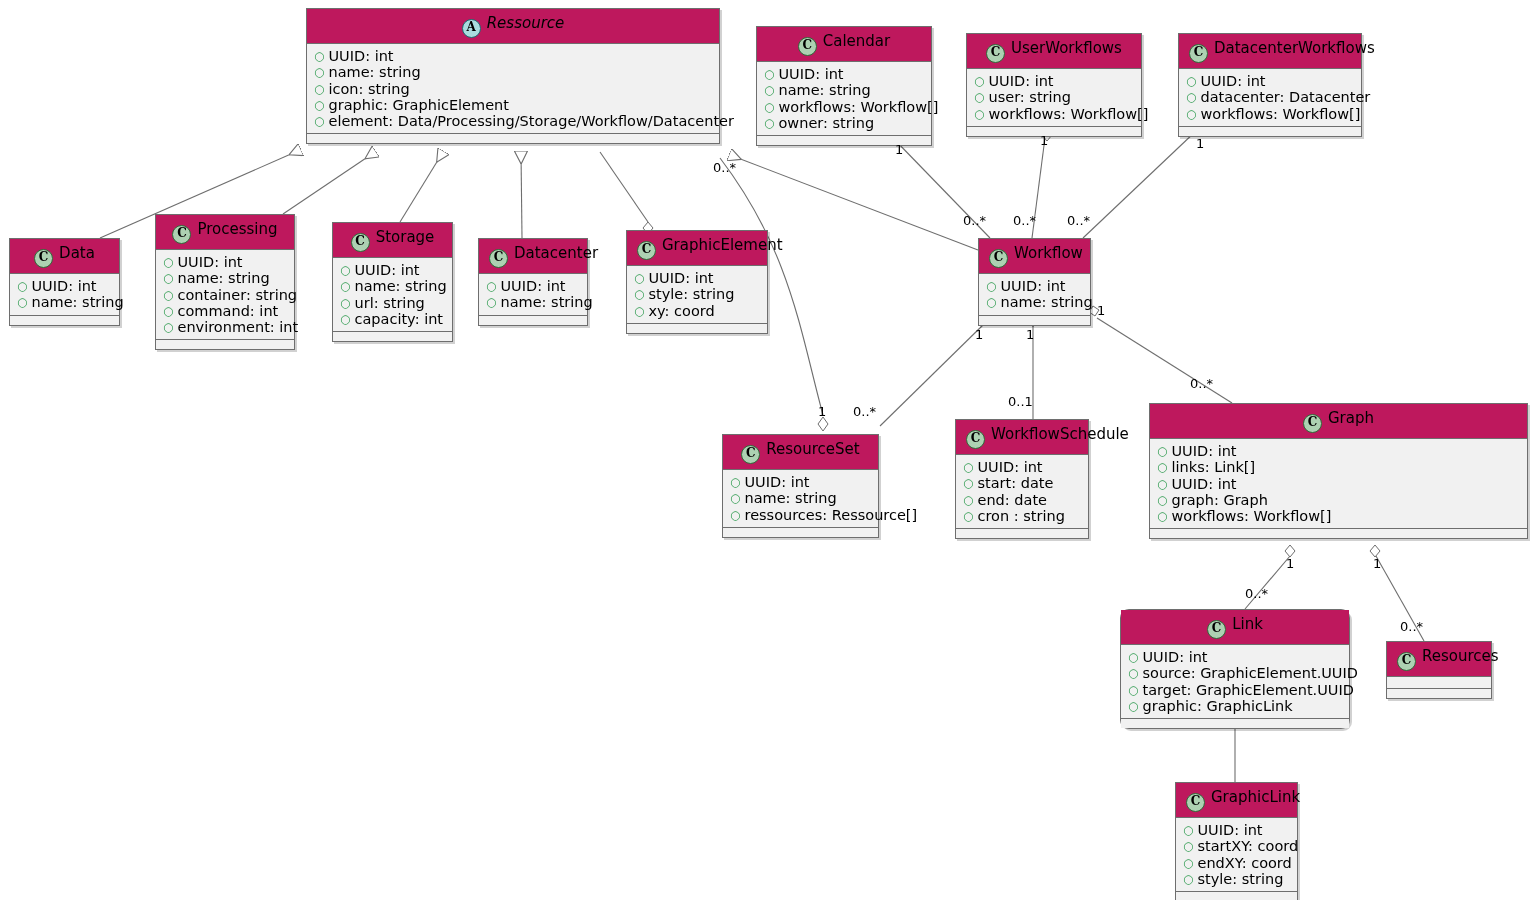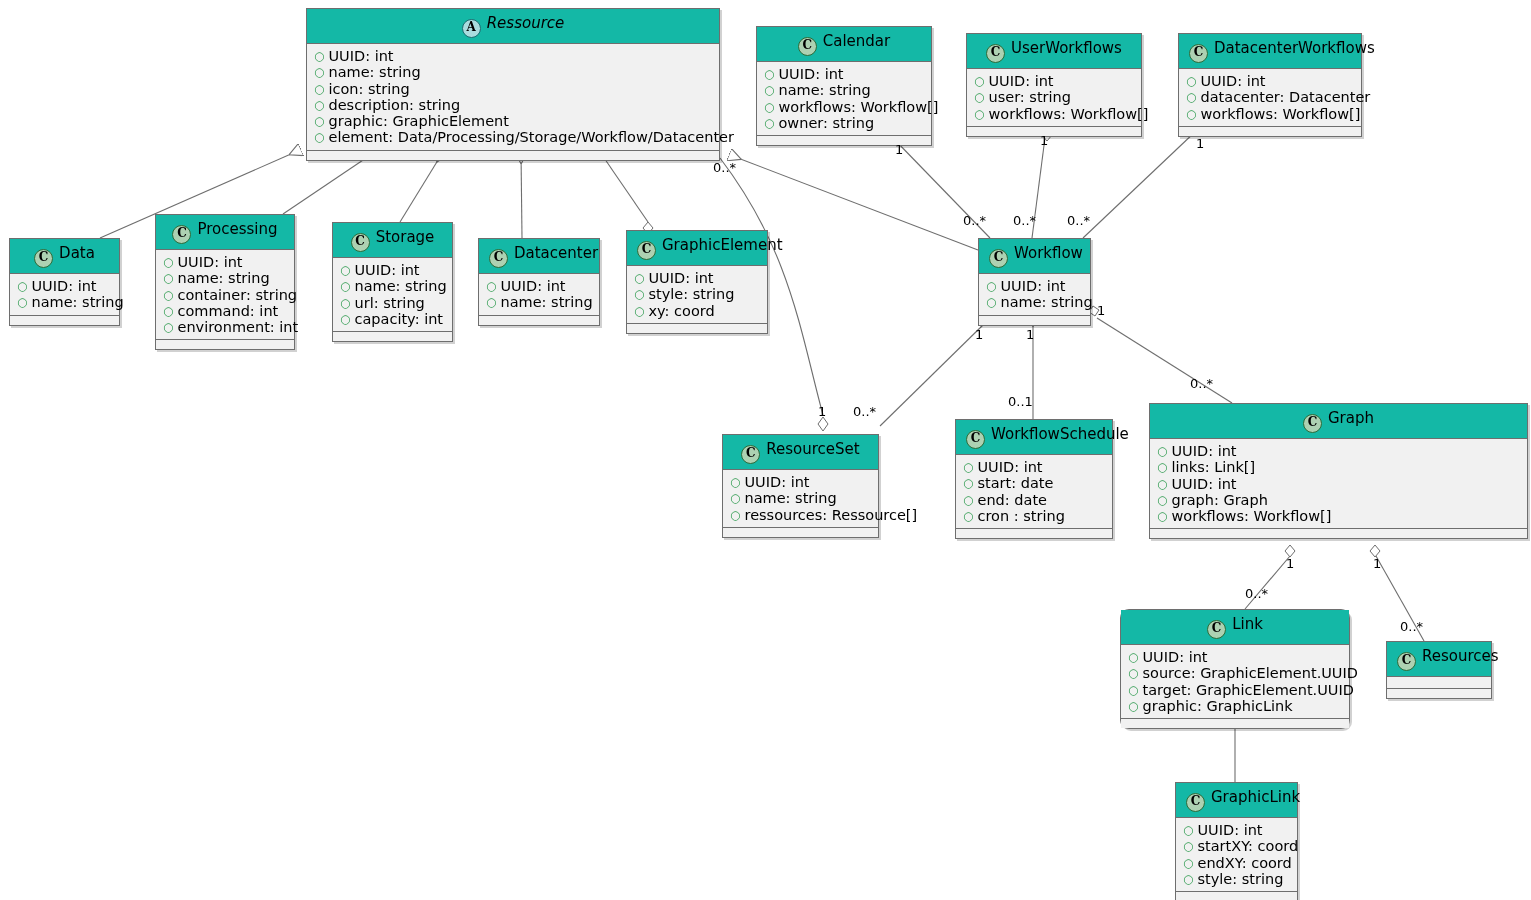--- a/index.html
+++ b/index.html
@@ -15,21 +15,21 @@
     background:#F1F1F1;
     border:1px solid #6E6E6E;
     box-shadow:2px 2px 0px rgba(0,0,0,0.18);
     box-sizing:border-box;
   }
   .uml-header{
     position:relative;
     text-align:center;
     padding:5px 10px 5px 10px;
     border-bottom:1px solid #6E6E6E;
-    background:#14b8a6;
+    background:#be185d;
     white-space:nowrap;
     font-size:15px;
     color:#000000;
     line-height:18px;
   }
   .uml-header .circ{
     display:inline-block;
     width:17px;height:17px;
     border-radius:50%;
     background:#ADD1B2;
@@ -132,21 +132,20 @@
     </g>
   </svg>
 
   <div id="classes">
       <div class="uml-class" style="left: 306px; top: 8px; width: 414px;">
         <div class="uml-header abstract"><span class="circ">A</span><span class="cname">Ressource</span></div>
         <div class="uml-attrs">
           <div class="attr"><span class="vis">○</span><span>UUID: int</span></div>
           <div class="attr"><span class="vis">○</span><span>name: string</span></div>
           <div class="attr"><span class="vis">○</span><span>icon: string</span></div>
-          <div class="attr"><span class="vis">○</span><span>description: string</span></div>
           <div class="attr"><span class="vis">○</span><span>graphic: GraphicElement</span></div>
           <div class="attr"><span class="vis">○</span><span>element: Data/Processing/Storage/Workflow/Datacenter</span></div>
         </div>
         <div class="uml-foot"></div>
       </div>
       <div class="uml-class" style="left: 756px; top: 26px; width: 176px;">
         <div class="uml-header"><span class="circ">C</span><span class="cname">Calendar</span></div>
         <div class="uml-attrs">
           <div class="attr"><span class="vis">○</span><span>UUID: int</span></div>
           <div class="attr"><span class="vis">○</span><span>name: string</span></div>
@@ -195,21 +194,21 @@
       <div class="uml-class" style="left: 332px; top: 222px; width: 121px;">
         <div class="uml-header"><span class="circ">C</span><span class="cname">Storage</span></div>
         <div class="uml-attrs">
           <div class="attr"><span class="vis">○</span><span>UUID: int</span></div>
           <div class="attr"><span class="vis">○</span><span>name: string</span></div>
           <div class="attr"><span class="vis">○</span><span>url: string</span></div>
           <div class="attr"><span class="vis">○</span><span>capacity: int</span></div>
         </div>
         <div class="uml-foot"></div>
       </div>
-      <div class="uml-class" style="left: 478px; top: 238px; width: 122px;">
+      <div class="uml-class" style="left: 478px; top: 238px; width: 110px;">
         <div class="uml-header"><span class="circ">C</span><span class="cname">Datacenter</span></div>
         <div class="uml-attrs">
           <div class="attr"><span class="vis">○</span><span>UUID: int</span></div>
           <div class="attr"><span class="vis">○</span><span>name: string</span></div>
         </div>
         <div class="uml-foot"></div>
       </div>
       <div class="uml-class" style="left: 626px; top: 230px; width: 142px;">
         <div class="uml-header"><span class="circ">C</span><span class="cname">GraphicElement</span></div>
         <div class="uml-attrs">
@@ -229,21 +228,21 @@
       </div>
       <div class="uml-class" style="left: 722px; top: 426px; width: 157px; margin-top: 8px;">
         <div class="uml-header"><span class="circ">C</span><span class="cname">ResourceSet</span></div>
         <div class="uml-attrs">
           <div class="attr"><span class="vis">○</span><span>UUID: int</span></div>
           <div class="attr"><span class="vis">○</span><span>name: string</span></div>
           <div class="attr"><span class="vis">○</span><span>ressources: Ressource[]</span></div>
         </div>
         <div class="uml-foot"></div>
       </div>
-      <div class="uml-class" style="left: 955px; top: 419px; width: 158px;">
+      <div class="uml-class" style="left: 955px; top: 419px; width: 134px;">
         <div class="uml-header"><span class="circ">C</span><span class="cname">WorkflowSchedule</span></div>
         <div class="uml-attrs">
           <div class="attr"><span class="vis">○</span><span>UUID: int</span></div>
           <div class="attr"><span class="vis">○</span><span>start: date</span></div>
           <div class="attr"><span class="vis">○</span><span>end: date</span></div>
           <div class="attr"><span class="vis">○</span><span>cron : string</span></div>
         </div>
         <div class="uml-foot"></div>
       </div>
       <div class="uml-class" style="left: 1149px; top: 403px; width: 379px;">

